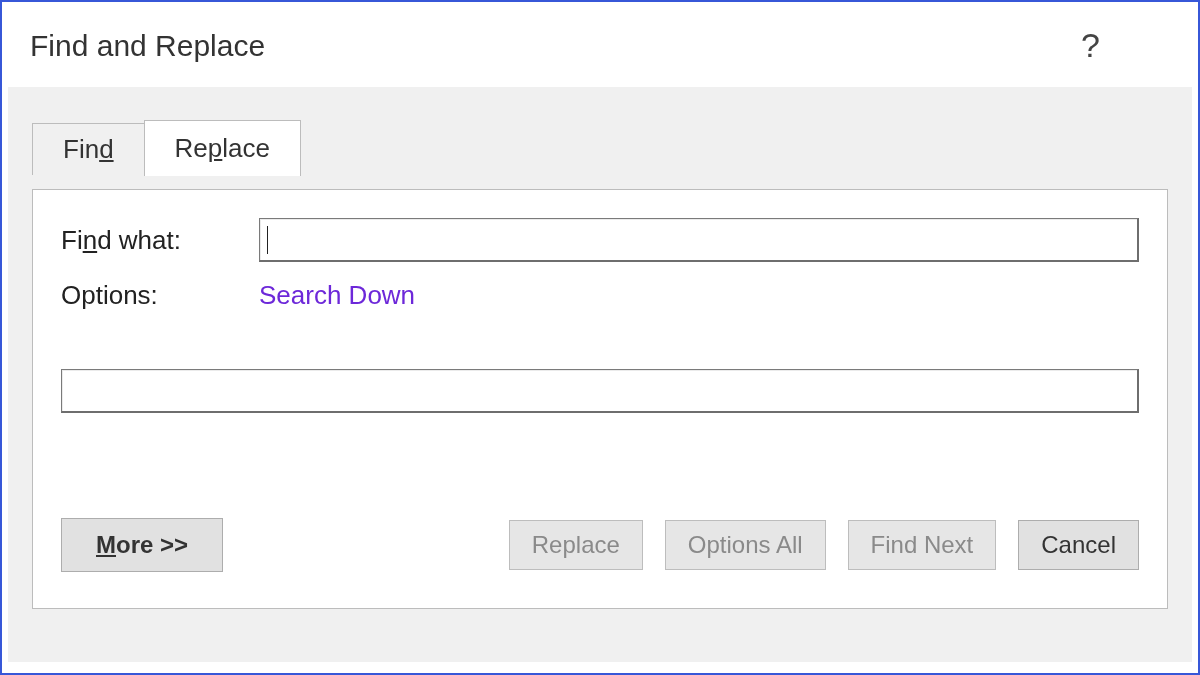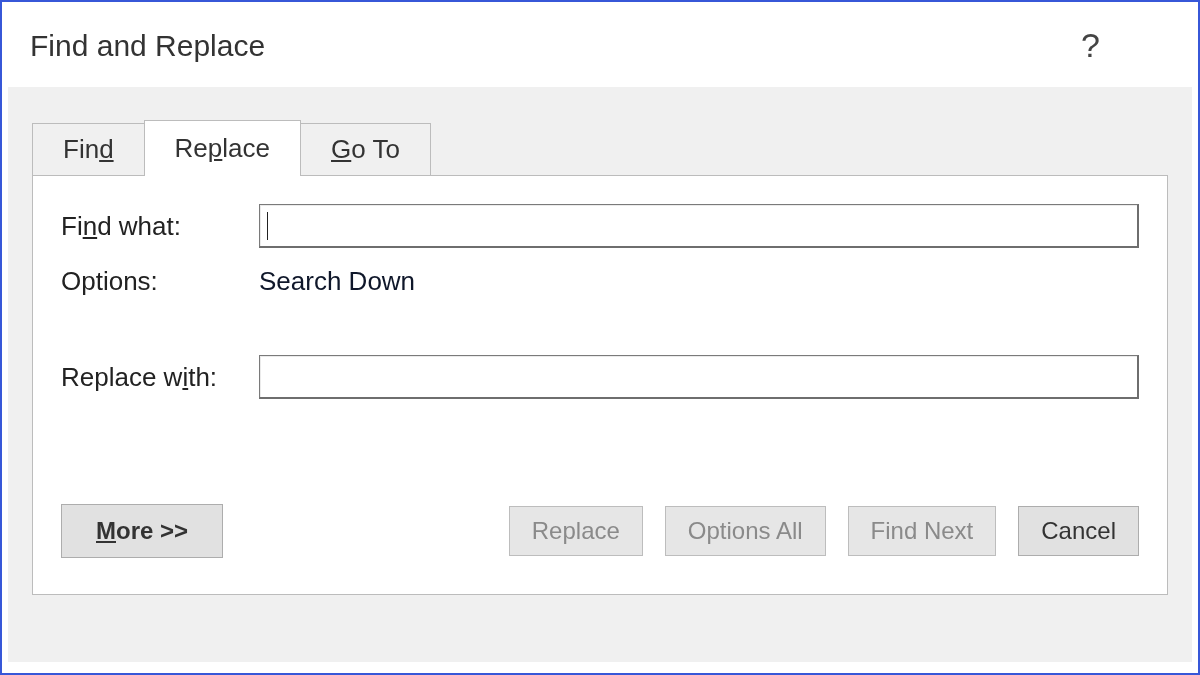--- a/index.html
+++ b/index.html
@@ -37,21 +37,21 @@
     .content-area {
       background: #f0f0f0;
       margin: 0 6px 6px 6px;
       padding: 0;
       height: calc(100% - 96px);
       position: relative;
     }
     .tabs {
       display: flex;
       align-items: flex-end;
-      padding: 32px 0 0 24px;
+      padding: 32px 0 14px 24px;
       position: relative;
     }
     .tab {
       font-size: 26px;
       color: #333;
       background: #f0f0f0;
       border: 1px solid #bcbcbc;
       border-bottom: none;
       padding: 10px 30px 10px 30px;
       cursor: pointer;
@@ -107,21 +107,21 @@
       align-items: center;
       margin-bottom: 58px;
     }
     .options-label {
       width: 198px;
       font-size: 26px;
       color: #222;
     }
     .options-value {
       font-size: 26px;
-      color: #0f172a;
+      color: #6d28d9;
     }
     .replace-row { margin-bottom: 70px; }
     .button-row {
       position: absolute;
       left: 28px;
       right: 28px;
       bottom: 36px;
       display: flex;
       align-items: center;
     }
@@ -175,40 +175,38 @@
 
 <div class="titlebar">
   <div class="title">Find and Replace</div>
   <button class="help-btn">?</button>
 </div>
 
 <div class="content-area">
   <div class="tabs">
     <div class="tab">Fin<span class="ul">d</span></div>
     <div class="tab active">Re<span class="ul">p</span>lace</div>
-    <div class="tab"><span class="ul">G</span>o To</div>
   </div>
 
   <div class="panel">
 
     <div class="row">
       <div class="row-label">Fi<span class="ul">n</span>d what:</div>
       <div class="focus-wrap">
         <input type="text" class="text-input" value="" style="">
         <span class="cursor-caret"></span>
       </div>
     </div>
 
     <div class="options-row">
       <div class="options-label">Options:</div>
       <div class="options-value">Search Down</div>
     </div>
 
     <div class="row replace-row">
-      <div class="row-label">Replace w<span class="ul">i</span>th:</div>
       <input type="text" class="text-input" value="" style="">
     </div>
 
     <div class="button-row">
       <button class="btn btn-more"><span class="ul">M</span>ore &gt;&gt;</button>
       <div class="spacer"></div>
       <div class="btn-group">
         <button class="btn btn-disabled" disabled="">Replace</button>
         <button class="btn btn-disabled" disabled="">Options All</button>
         <button class="btn btn-disabled" disabled="">Find Next</button>

